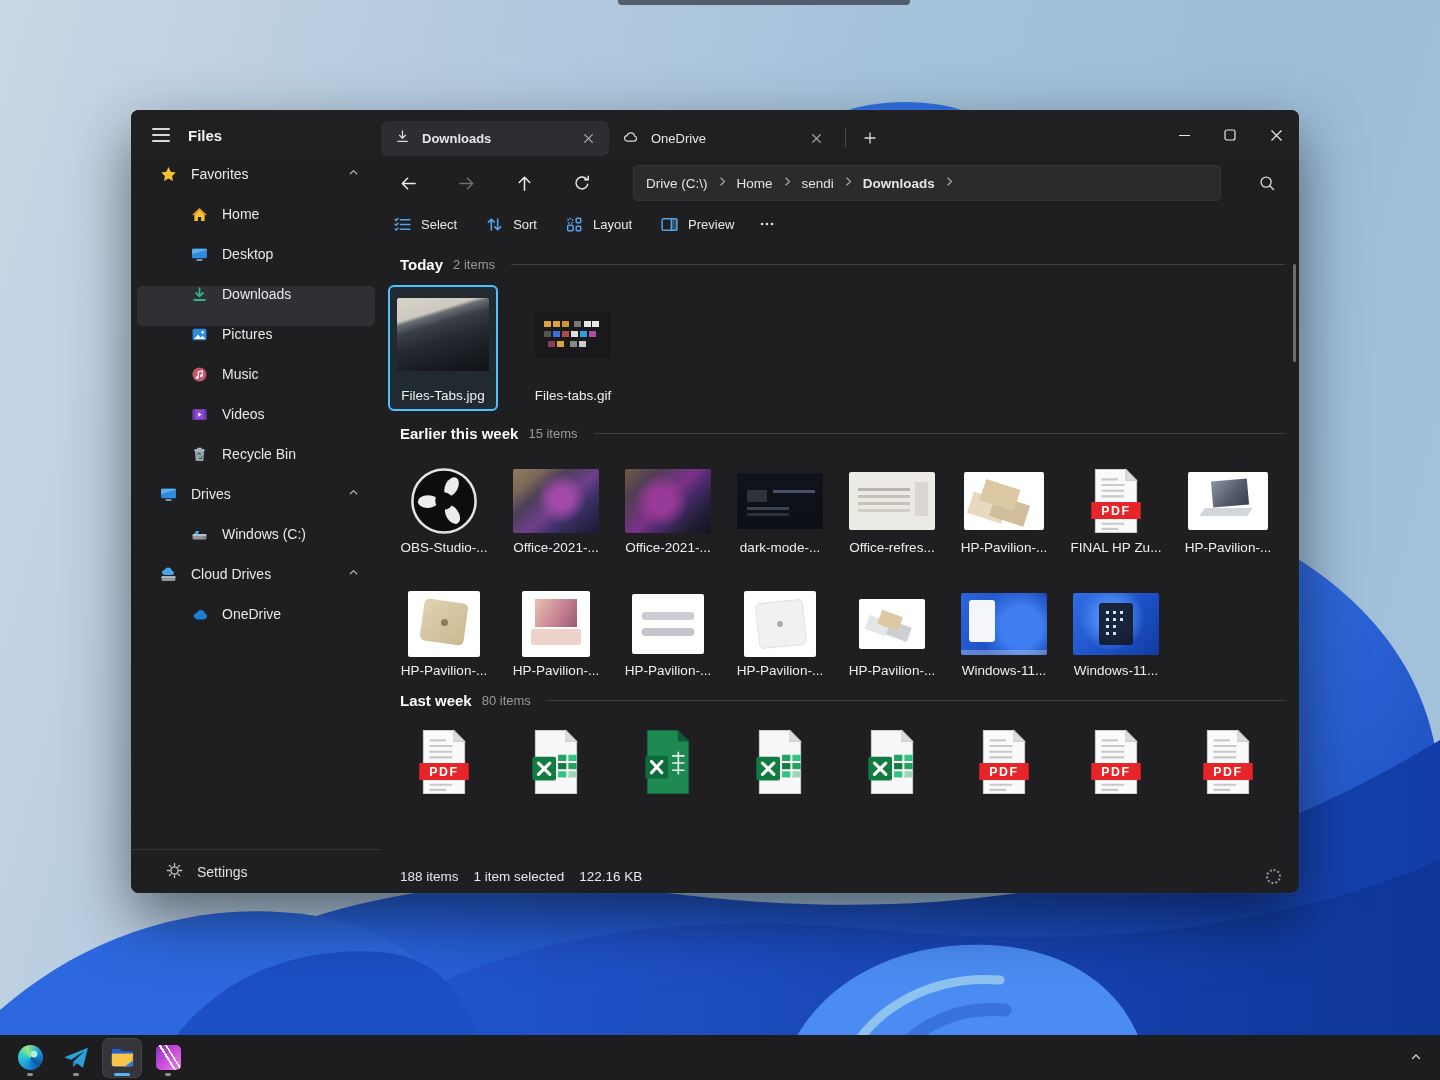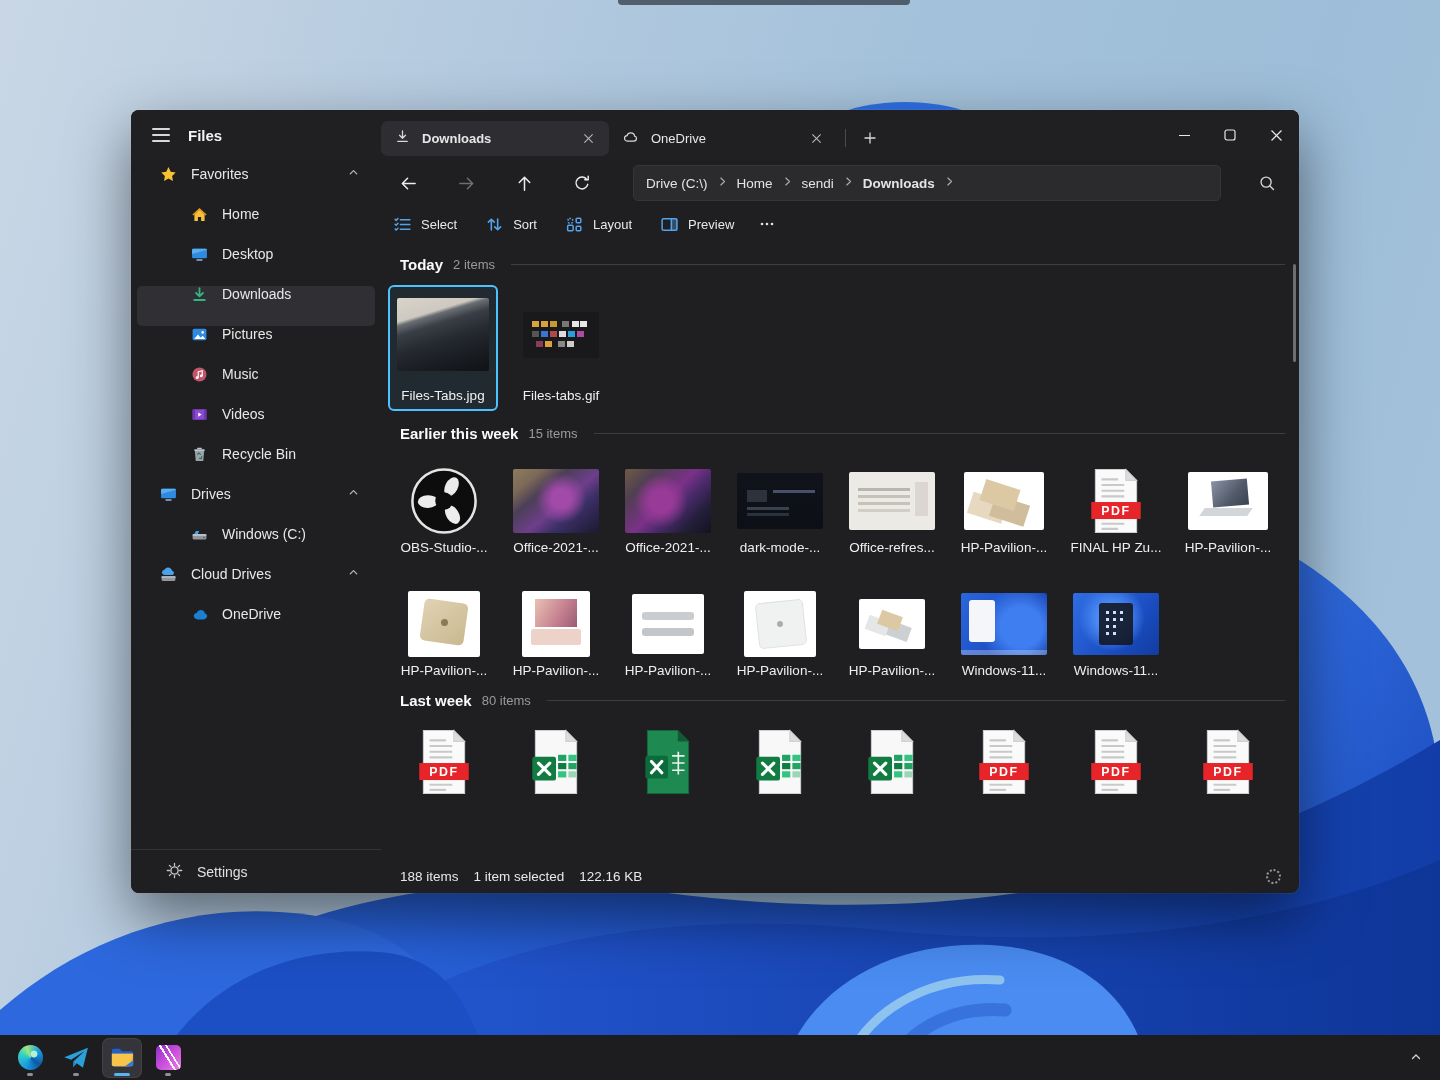--- a/index.html
+++ b/index.html
@@ -84,21 +84,21 @@
              font-size:13px; color:#e8e8e8; }
   .morebtn { width:34px; height:30px; display:flex; align-items:center; justify-content:center; }
 
   
   .content { flex:1; overflow:hidden; position:relative; padding:0 14px 0 7px; }
   .group-header { display:flex; align-items:center; gap:10px; padding-left:12px; margin-top:14px; }
   .group-title { font-size:15px; font-weight:bold; color:#fafafa; }
   .group-count { font-size:13px; color:#9a9a9a; }
   .group-line { flex:1; height:1px; background:#3d3d42; margin-left:6px; }
 
-  .tiles { display:flex; margin-top:12px; gap:8px; }
+  .tiles { display:flex; margin-top:12px; gap:20px; }
   .tile { width:110px; height:126px; border-radius:6px; display:flex; flex-direction:column;
           align-items:center; justify-content:flex-end; padding-bottom:6px; border:2px solid transparent; }
   .tile.selected { border-color:#4cc2ff; background:rgba(76,194,255,.07); }
   .tile .tthumb { flex:1; display:flex; align-items:center; justify-content:center; }
   .tile .tname { font-size:13.5px; color:#f0f0f0; margin-top:6px; }
 
   .grid { display:flex; flex-wrap:wrap; width:900px; row-gap:30px; margin-top:20px; }
   .gitem { width:112px; display:flex; flex-direction:column; align-items:center; }
   .gthumb { height:78px; display:flex; align-items:center; justify-content:center; }
   .gname { font-size:13.5px; color:#eeeeee; margin-top:0; white-space:nowrap; }

